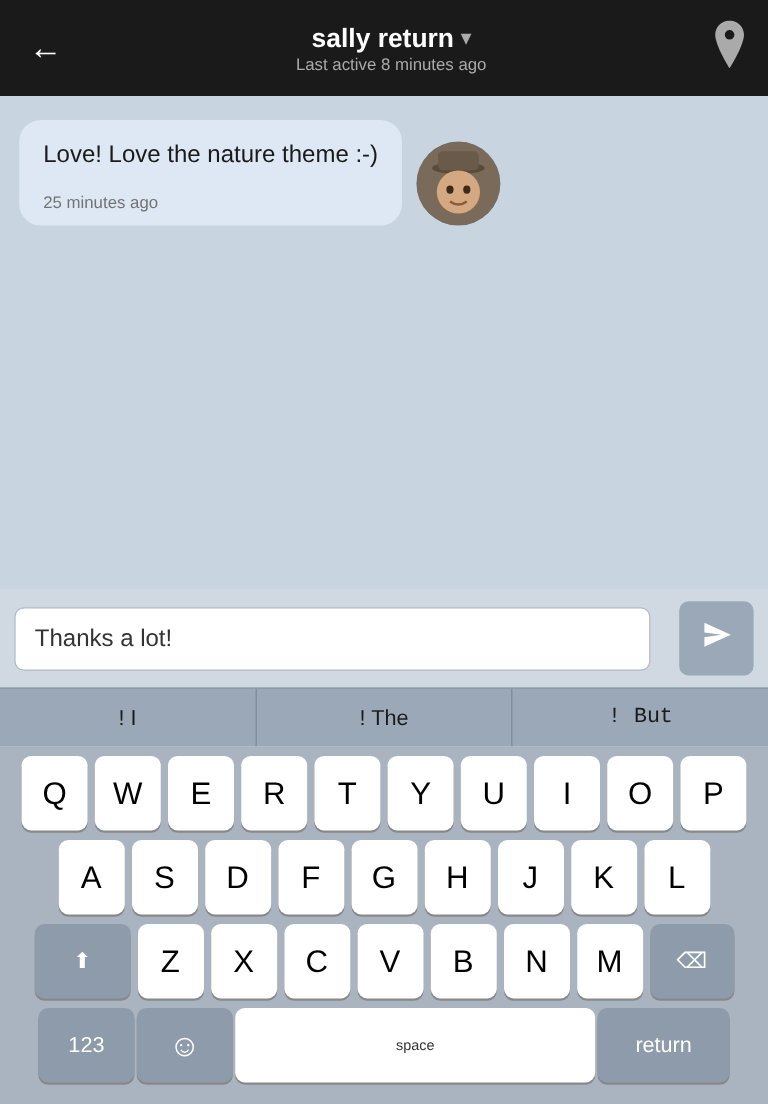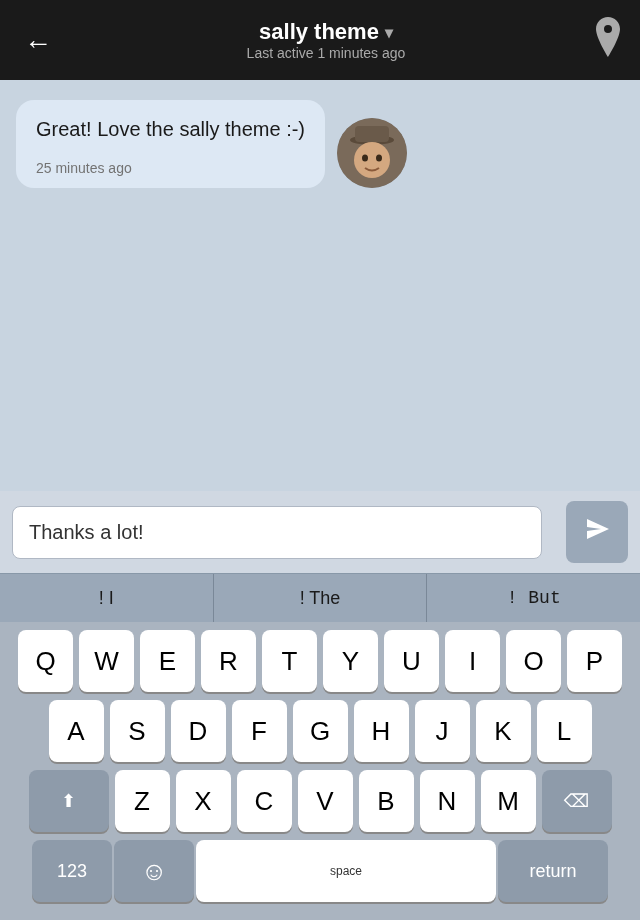--- a/index.html
+++ b/index.html
@@ -232,36 +232,36 @@
       font-size: 18px;
     }
   </style>
 </head>
 <body>
 
 <div class="header">
   <span class="header-back">←</span>
   <div class="header-center">
     <div class="header-name">
-      <span>sally theme</span>
+      <span>sally return</span>
       <span class="header-chevron">▾</span>
     </div>
-    <span class="header-status">Last active 1 minutes ago</span>
+    <span class="header-status">Last active 8 minutes ago</span>
   </div>
   <span class="header-location">
     <svg width="32" height="40" viewBox="0 0 32 40" fill="none" xmlns="http://www.w3.org/2000/svg">
       <path d="M16 0C9.37 0 4 5.37 4 12c0 9 12 28 12 28s12-19 12-28C28 5.37 22.63 0 16 0zm0 16a4 4 0 1 1 0-8 4 4 0 0 1 0 8z" fill="#aaa"></path>
     </svg>
   </span>
 </div>
 
 <div class="chat-area">
   <div class="message-bubble-row">
     <div class="message-bubble">
-      <div class="message-text">Great! Love the sally theme :-)</div>
+      <div class="message-text">Love! Love the nature theme :-)</div>
       <div class="message-time">25 minutes ago</div>
     </div>
     <div class="avatar">
 
       <svg viewBox="0 0 70 70" xmlns="http://www.w3.org/2000/svg">
         <circle cx="35" cy="35" r="35" fill="#7a6a5a"></circle>
 
         <ellipse cx="35" cy="22" rx="22" ry="5" fill="#5a4a3a"></ellipse>
 
         <rect x="18" y="8" width="34" height="16" rx="4" fill="#6a5a4a"></rect>

